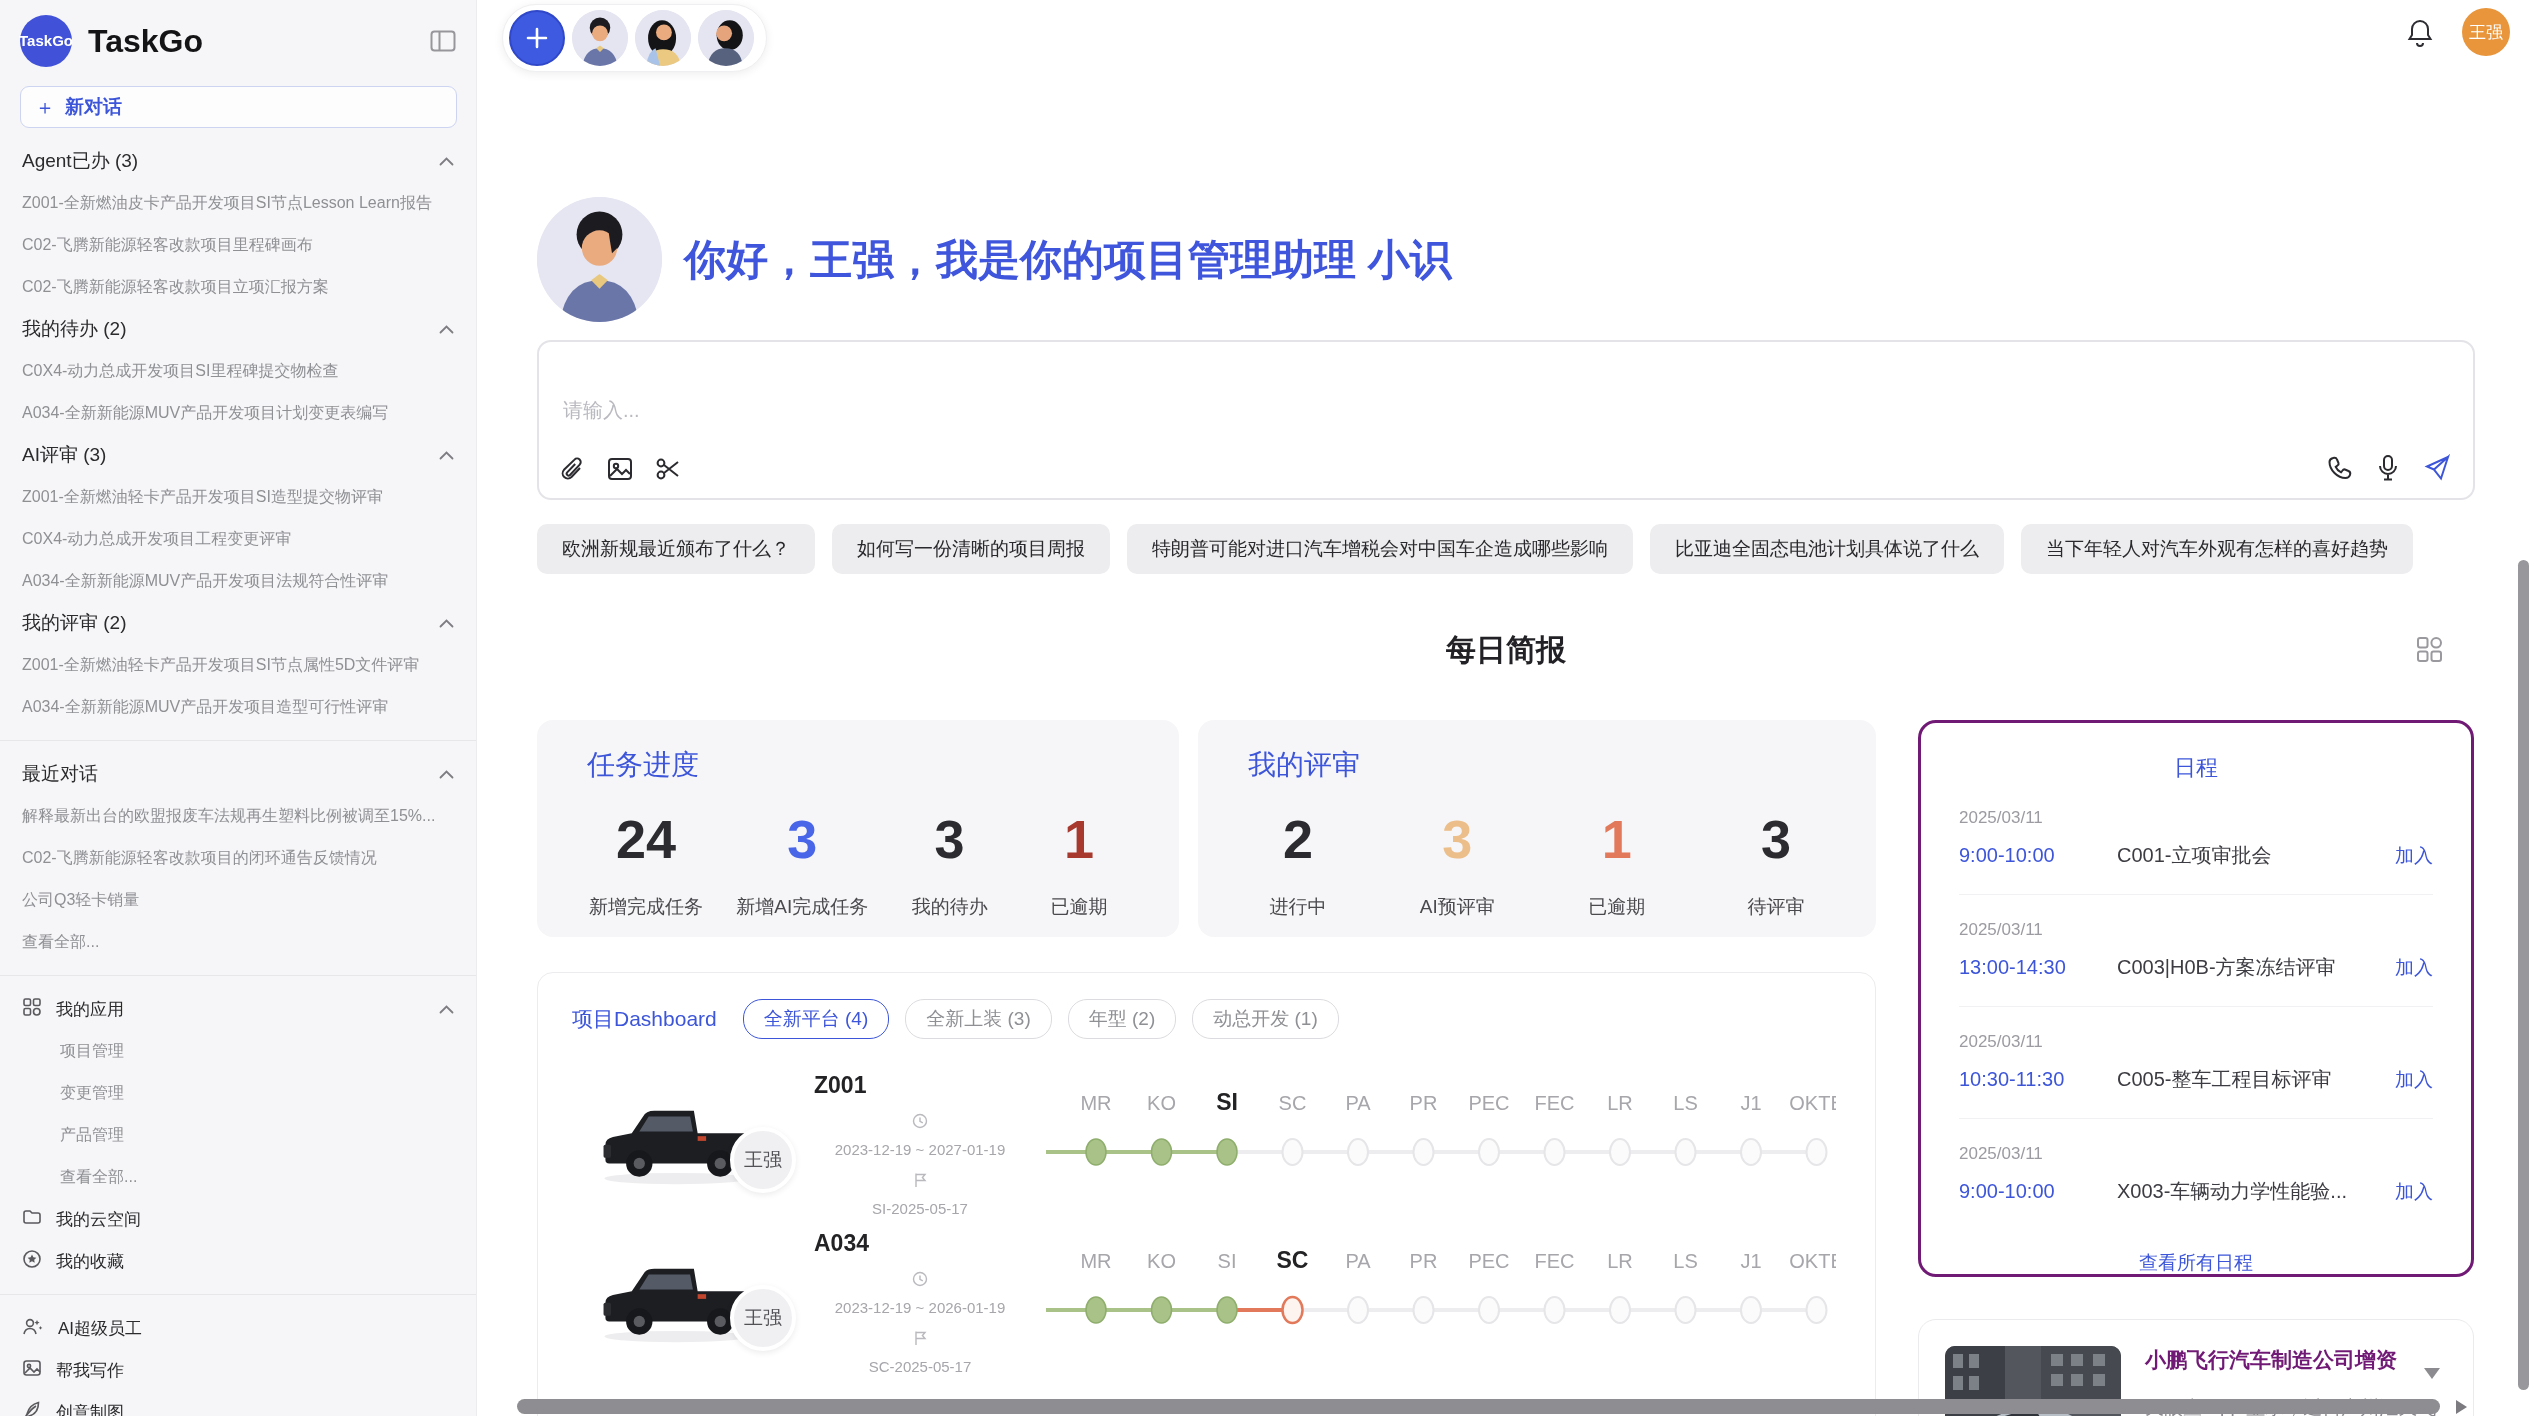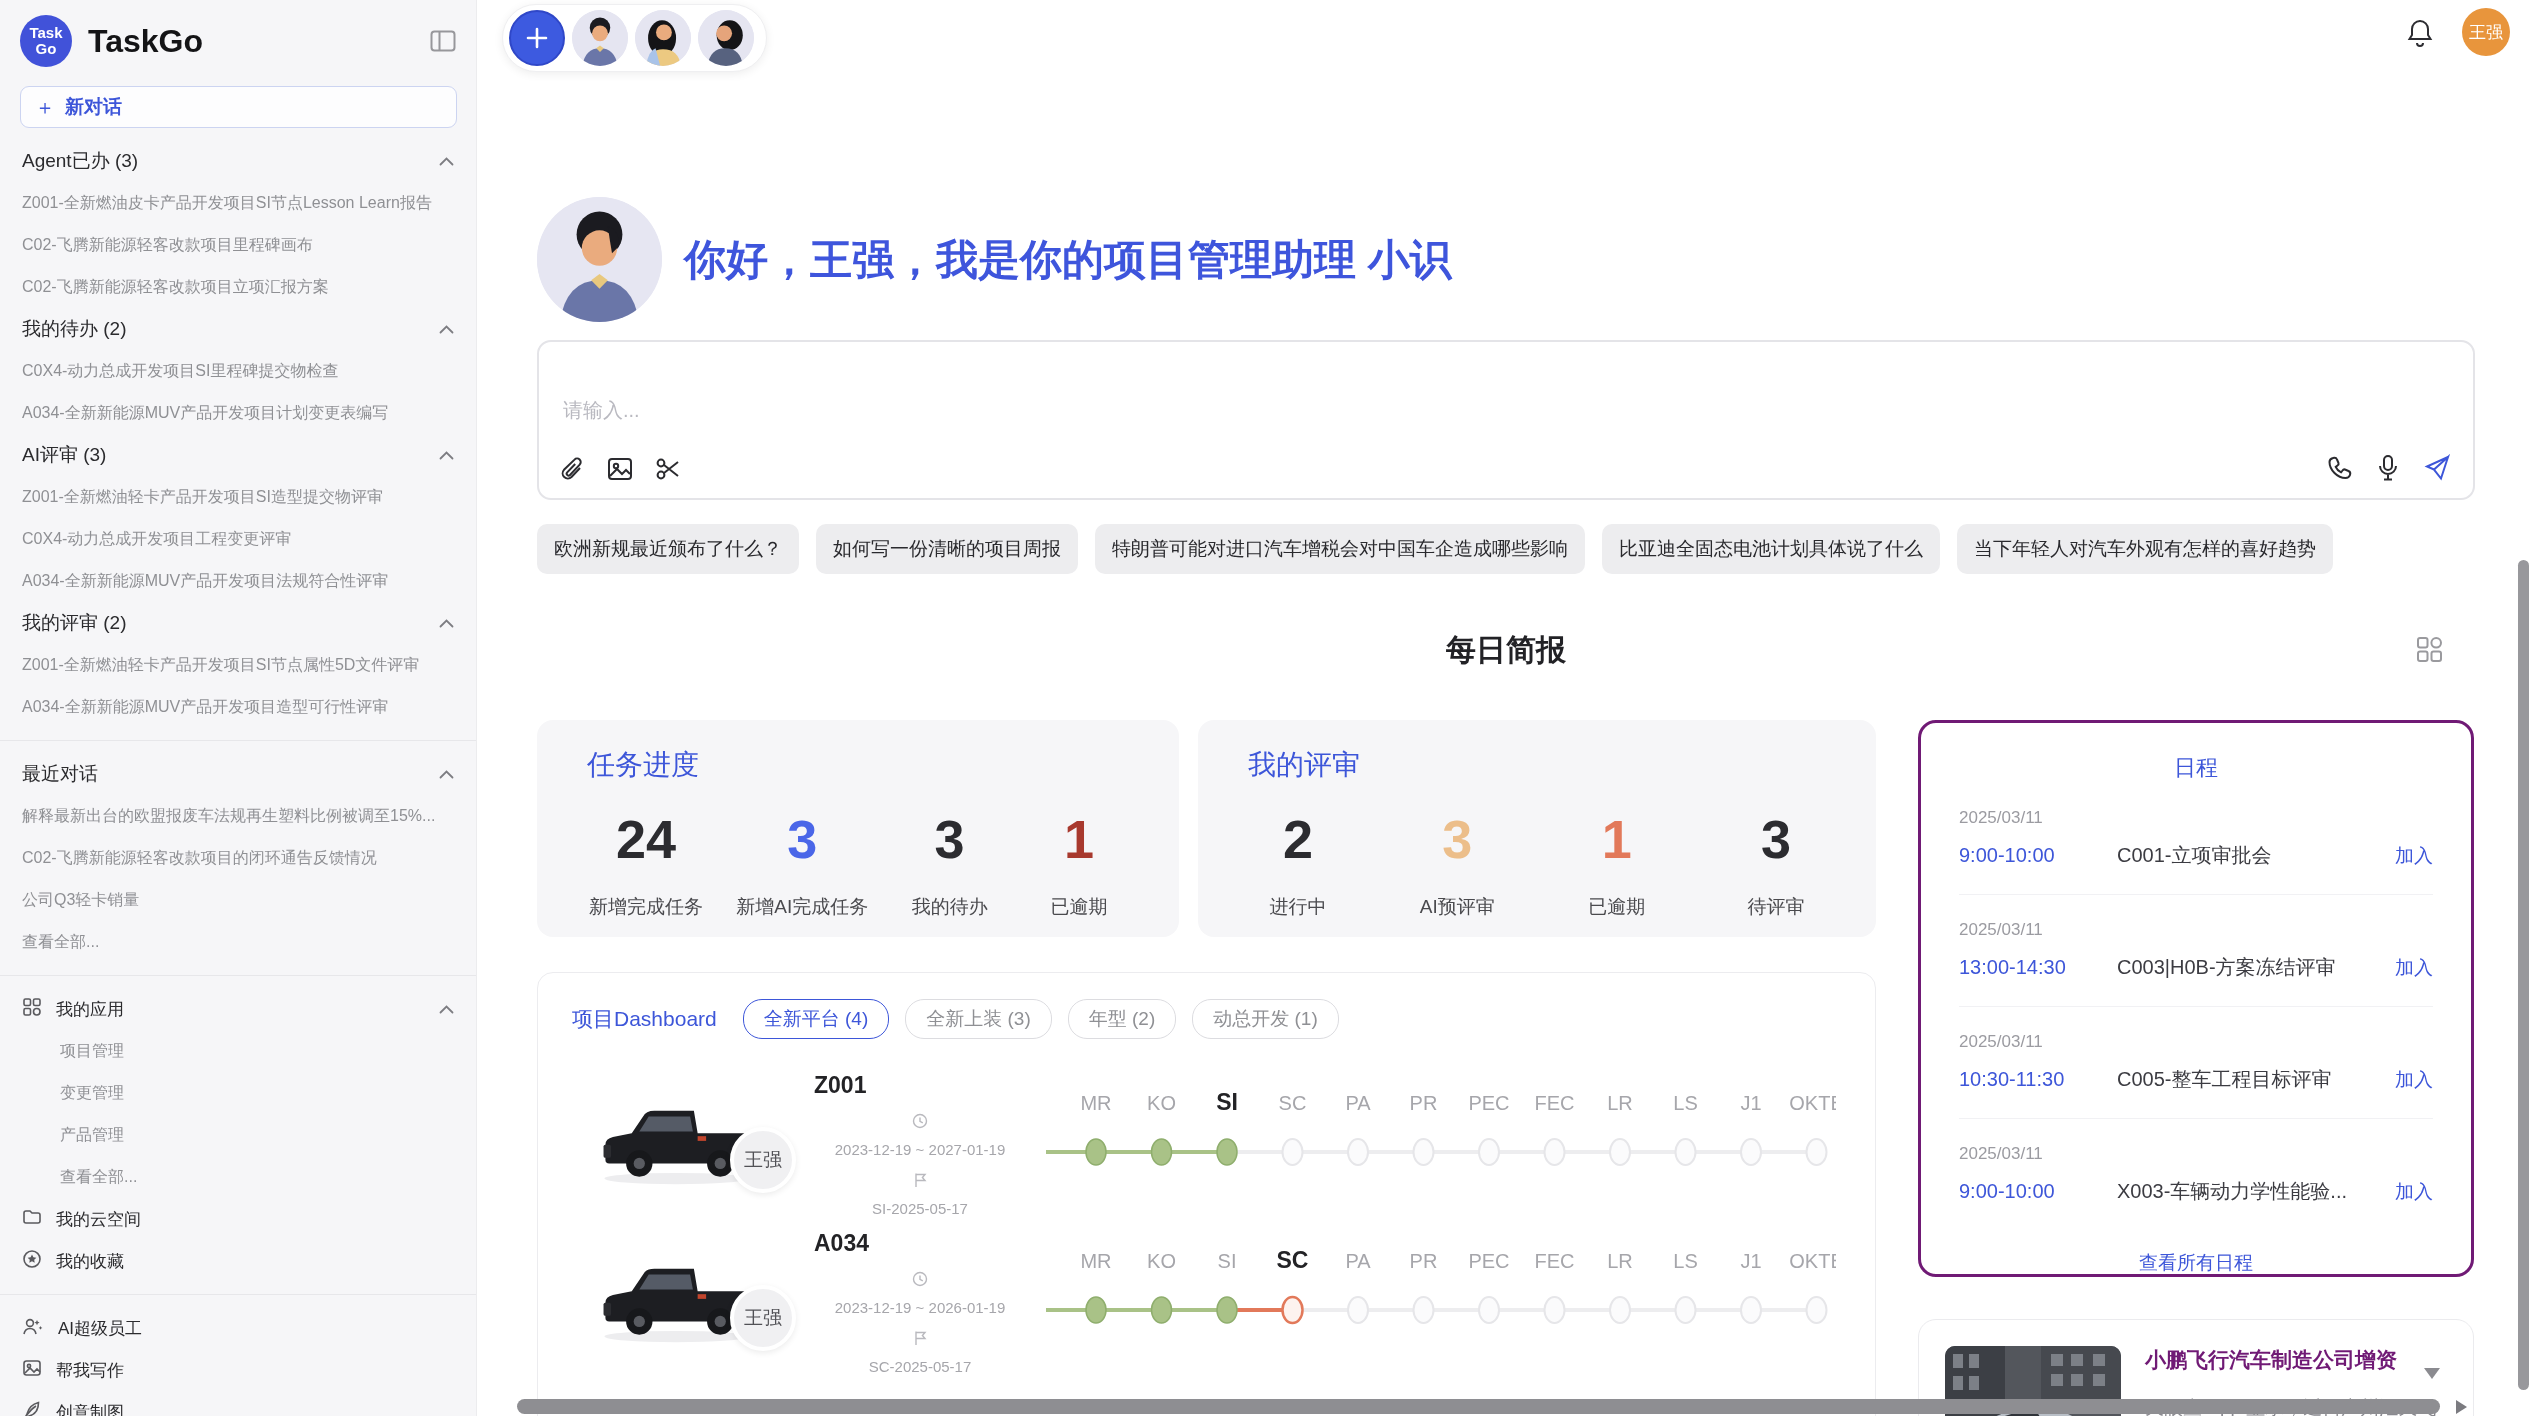--- a/index.html
+++ b/index.html
@@ -1,21 +1,21 @@
 <!DOCTYPE html>
 <html><head>
 <meta charset="utf-8">
 <style>
   html,body{margin:0;padding:0;}
   body{width:2532px;height:1416px;overflow:hidden;background:#fff;font-family:"Liberation Sans",sans-serif;}
   .app{display:flex;width:2532px;height:1416px;}
   
   .sidebar{width:477px;flex:none;background:#f6f6f8;border-right:1px solid #ececee;box-sizing:border-box;padding-top:10px;overflow:hidden;}
   .side-header{display:flex;align-items:center;padding:0 20px;height:62px;}
-  .logo{width:52px;height:52px;border-radius:50%;background:#4152d9;color:#fff;display:flex;flex-direction:column;align-items:center;justify-content:center;font-size:15px;font-weight:700;line-height:16px;flex:none;}
+  .logo{width:52px;height:52px;border-radius:50%;background:#4152d9;color:#fff;display:flex;flex-direction:row;align-items:center;justify-content:center;font-size:15px;font-weight:700;line-height:16px;flex:none;}
   .app-title{font-size:32px;font-weight:800;color:#141416;margin-left:16px;flex:1;}
   .new-chat{margin:14px 20px 0;width:437px;height:42px;border-radius:9px;border:1px solid #ccd4f1;background:#fdfdfe;color:#3d56d9;font-size:19px;font-weight:700;display:flex;align-items:center;padding:0 14px;gap:10px;box-sizing:border-box;cursor:pointer;}
   .new-chat .plus{font-size:20px;font-weight:400;}
   .s-header{display:flex;align-items:center;height:42px;margin:0 22px;color:#2b2b2e;font-size:19px;}
   .s-header .lbl{flex:1;}
   .s-item{height:42px;display:flex;align-items:center;margin:0 22px;color:#8f9094;font-size:16px;white-space:nowrap;overflow:hidden;cursor:pointer;}
   .sub-item{margin-left:60px;}
   .divider{height:1px;background:#e7e7ea;margin:12px 0;}
   .icon-row{display:flex;align-items:center;gap:14px;margin:0 22px;height:42px;color:#2b2b2e;font-size:17px;cursor:pointer;}
   .mt12{margin-top:12px;}
@@ -30,21 +30,21 @@
   .greeting{margin-top:197px;display:flex;align-items:center;gap:22px;}
   .big-avatar{width:125px;height:125px;border-radius:50%;overflow:hidden;background:#e6e6f2;flex:none;}
   .greet-text{font-size:42px;font-weight:800;color:#3e55dc;}
   .input-card{margin-top:18px;height:160px;border:2px solid #e4e4e8;border-radius:14px;position:relative;background:#fff;box-sizing:border-box;}
   .chat-input{position:absolute;left:22px;top:56px;width:1600px;border:none;outline:none;font-size:20px;color:#3c3c42;background:transparent;font-family:"Liberation Sans",sans-serif;}
   .chat-input::placeholder{color:#b9b9c0;}
   .in-icons-l{position:absolute;left:22px;bottom:16px;display:flex;align-items:center;gap:22px;}
   .in-icons-r{position:absolute;right:22px;bottom:16px;display:flex;align-items:center;gap:24px;}
   .in-icons-l svg,.in-icons-r svg{cursor:pointer;}
   .chips{margin-top:24px;display:flex;gap:17px;}
-  .chip{height:50px;border-radius:10px;background:#ededef;display:flex;align-items:center;padding:0 17px;font-size:19px;color:#2a2a2e;white-space:nowrap;cursor:pointer;}
+  .chip{height:50px;border-radius:10px;background:#ededef;display:flex;align-items:center;padding:0 25px;font-size:19px;color:#2a2a2e;white-space:nowrap;cursor:pointer;}
   .brief-row{margin-top:56px;position:relative;height:40px;display:flex;align-items:center;justify-content:center;}
   .brief-title{font-size:30px;font-weight:800;color:#222226;}
   .grid-icon{position:absolute;right:32px;top:6px;cursor:pointer;}
   .cols{margin-top:50px;display:flex;gap:42px;align-items:flex-start;}
   .col-left{width:1339px;flex:none;}
   .stats-row{display:flex;gap:19px;}
   .stat-card{height:217px;background:#f6f6f8;border-radius:16px;box-sizing:border-box;padding:26px 40px 0;}
   .stat-card.c1{width:642px;}
   .stat-card.c2{flex:1;}
   .stat-card .t{color:#3d56d9;font-size:28px;margin-left:10px;}

